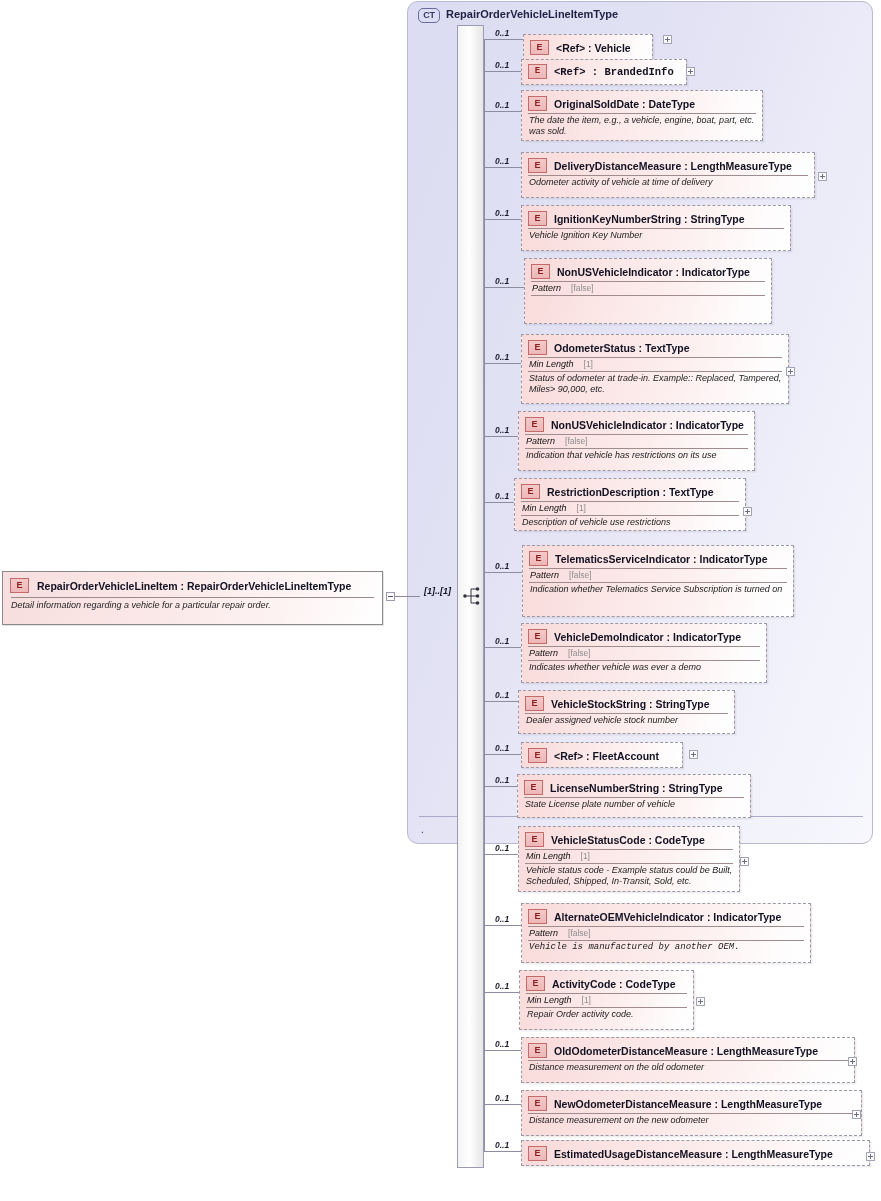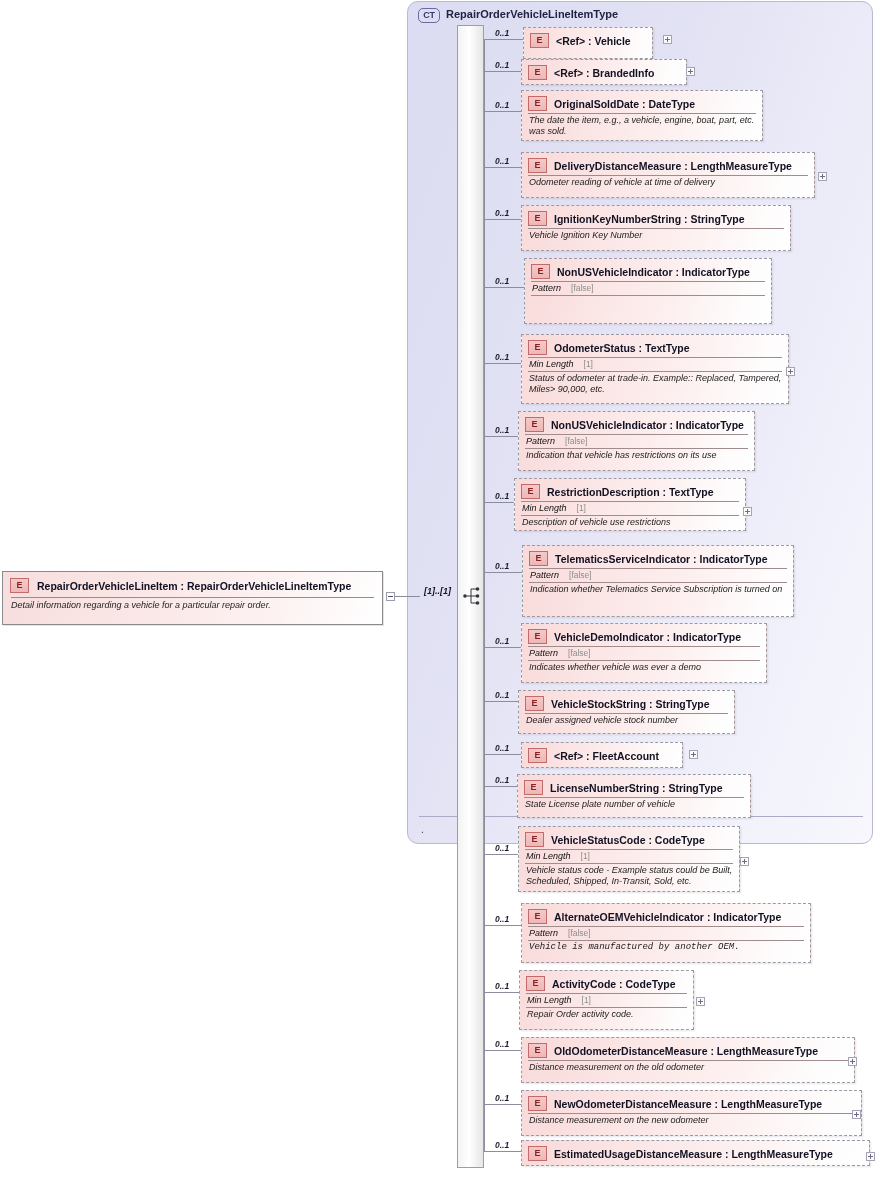--- a/index.html
+++ b/index.html
@@ -227,46 +227,46 @@
     <line x1="8" y1="17" x2="13" y2="17" stroke="#33333f" stroke-width="1"></line>
     <circle cx="14.5" cy="3" r="1.8" fill="#33333f"></circle>
     <circle cx="14.5" cy="10" r="1.8" fill="#33333f"></circle>
     <circle cx="14.5" cy="17" r="1.8" fill="#33333f"></circle>
   </svg>
 
   <div id="children-layer">
       <div class="card" style="left: 495px; top: 28px;">0..1</div>
       <div class="conn-h" style="left: 484px; top: 39px; width: 39px;"></div>
       <div class="conn-v" style="left: 484px; top: 39px; height: 32px;"></div>
-      <div class="el" style="left: 523px; top: 27px; width: 130px; height: 32px;">
+      <div class="el" style="left: 523px; top: 34px; width: 130px; height: 32px;">
         <div class="hdr"><span class="e-badge">E</span><span class="name-txt">&lt;Ref&gt;      : Vehicle</span></div>
       </div>
       <div class="plus" style="left: 663px; top: 35px;"></div>
       <div class="card" style="left: 495px; top: 60px;">0..1</div>
       <div class="conn-h" style="left: 484px; top: 71px; width: 37px;"></div>
       <div class="conn-v" style="left: 484px; top: 71px; height: 40px;"></div>
-      <div class="el" style="left: 521px; top: 59px; width: 166px; height: 26px;">
+      <div class="el" style="left: 521px; top: 59px; width: 166px; height: 26px; font-family: Liberation Mono, monospace;">
         <div class="hdr"><span class="e-badge">E</span><span class="name-txt">&lt;Ref&gt;      : BrandedInfo</span></div>
       </div>
       <div class="plus" style="left: 686px; top: 67px;"></div>
       <div class="card" style="left: 495px; top: 100px;">0..1</div>
       <div class="conn-h" style="left: 484px; top: 111px; width: 37px;"></div>
       <div class="conn-v" style="left: 484px; top: 111px; height: 56px;"></div>
       <div class="el" style="left: 521px; top: 90px; width: 242px; height: 51px;">
         <div class="hdr"><span class="e-badge">E</span><span class="name-txt">OriginalSoldDate : DateType</span></div>
         <div class="hline" style="top: 22px;"></div>
         <div class="annot" style="top: 24px;">The date the item, e.g., a vehicle, engine, boat, part, etc. was sold.</div>
       </div>
       <div class="card" style="left: 495px; top: 156px;">0..1</div>
       <div class="conn-h" style="left: 484px; top: 167px; width: 37px;"></div>
       <div class="conn-v" style="left: 484px; top: 167px; height: 52px;"></div>
       <div class="el" style="left: 521px; top: 152px; width: 294px; height: 46px;">
         <div class="hdr"><span class="e-badge">E</span><span class="name-txt">DeliveryDistanceMeasure : LengthMeasureType</span></div>
         <div class="hline" style="top: 22px;"></div>
-        <div class="annot" style="top: 24px;">Odometer reading of vehicle at time of delivery</div>
+        <div class="annot" style="top: 24px;">Odometer activity of vehicle at time of delivery</div>
       </div>
       <div class="plus" style="left: 818px; top: 172px;"></div>
       <div class="card" style="left: 495px; top: 208px;">0..1</div>
       <div class="conn-h" style="left: 484px; top: 219px; width: 37px;"></div>
       <div class="conn-v" style="left: 484px; top: 219px; height: 68px;"></div>
       <div class="el" style="left: 521px; top: 205px; width: 270px; height: 46px; padding-left: 32px;">
         <div class="hdr"><span class="e-badge">E</span><span class="name-txt">IgnitionKeyNumberString : StringType</span></div>
         <div class="hline" style="top: 22px;"></div>
         <div class="annot" style="top: 24px;">Vehicle Ignition Key Number</div>
       </div>

